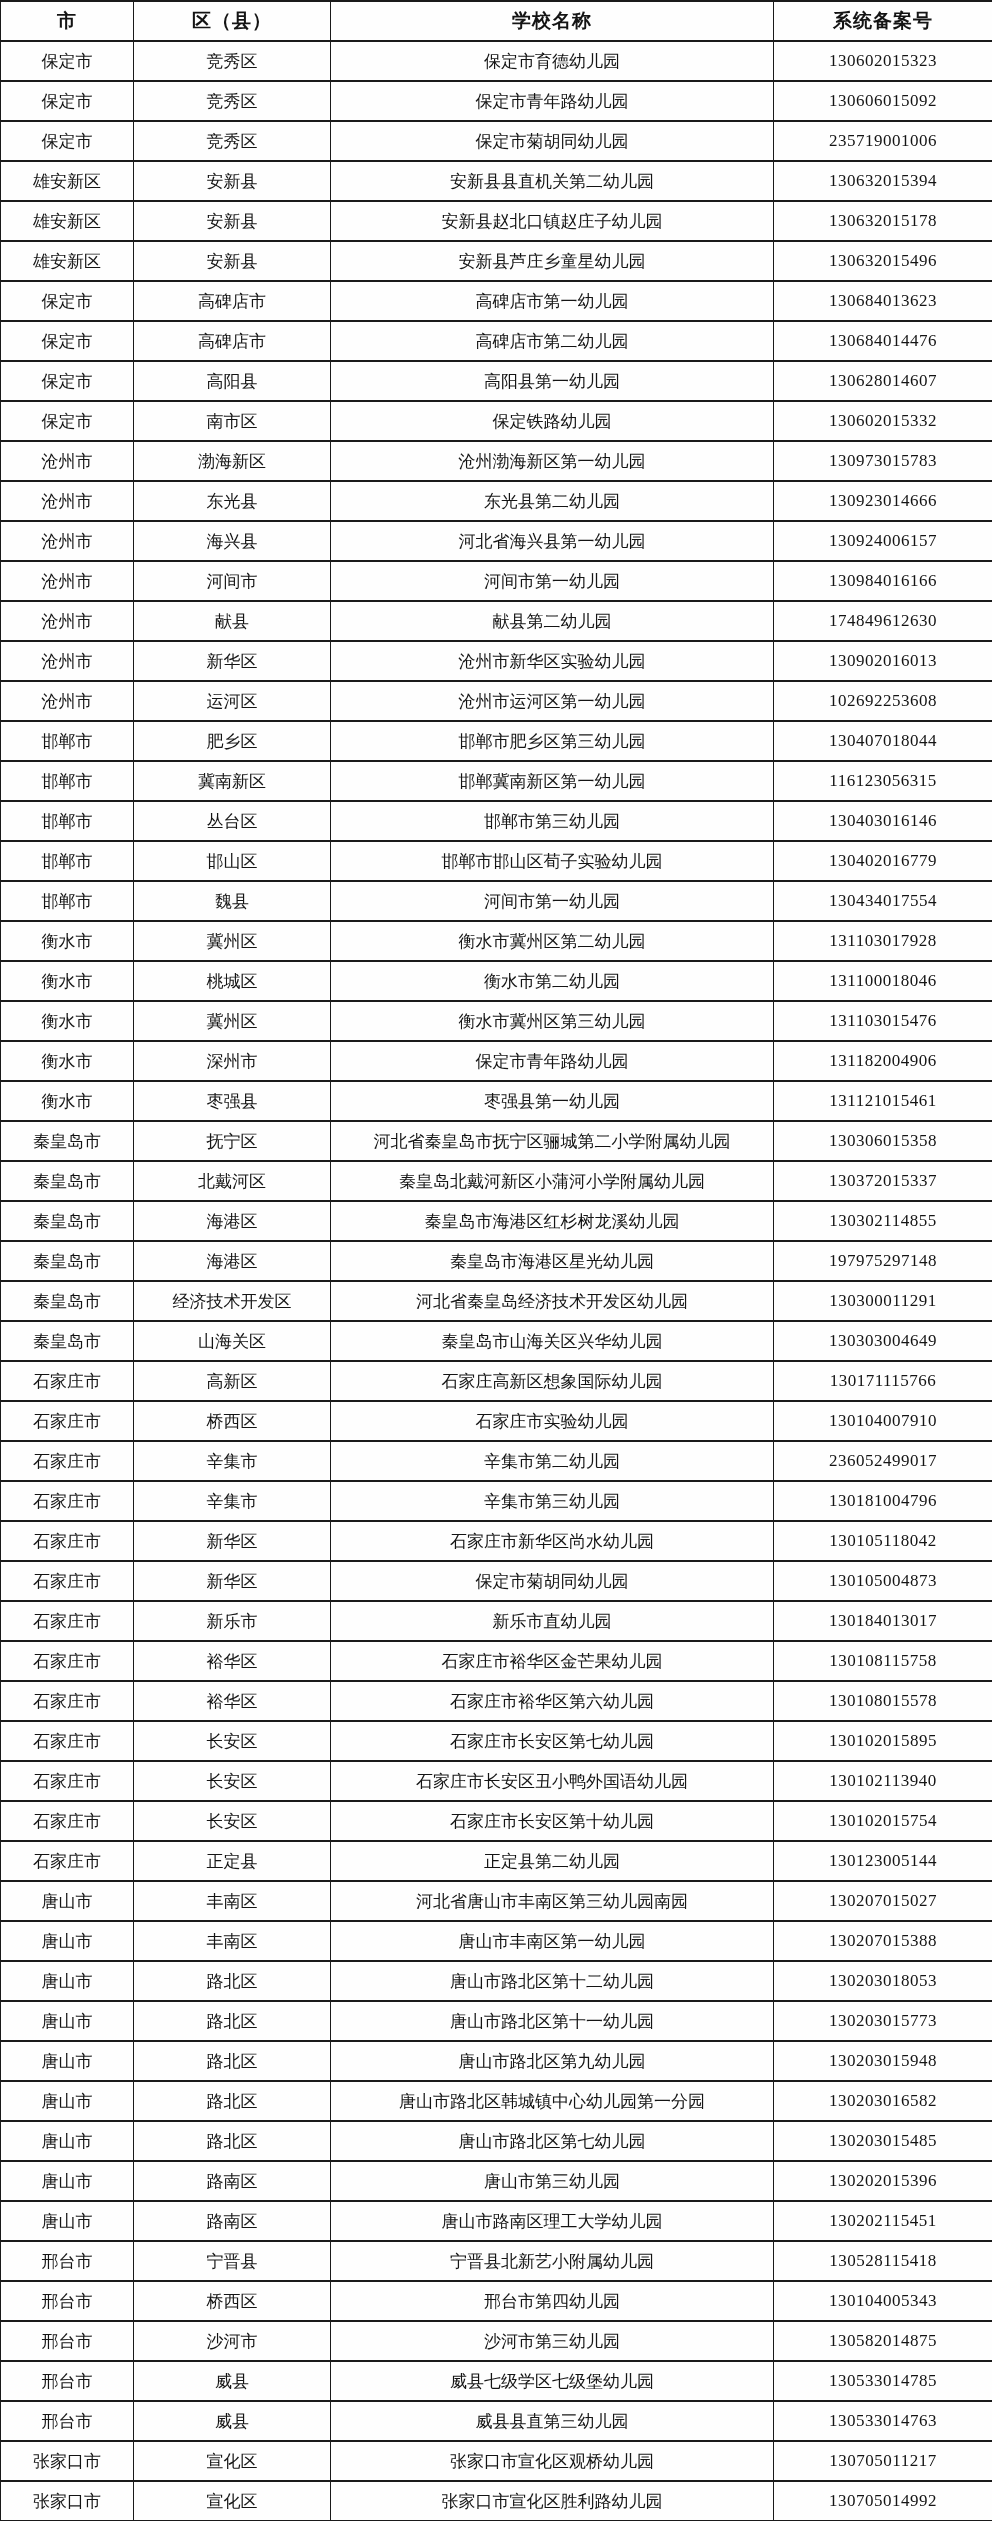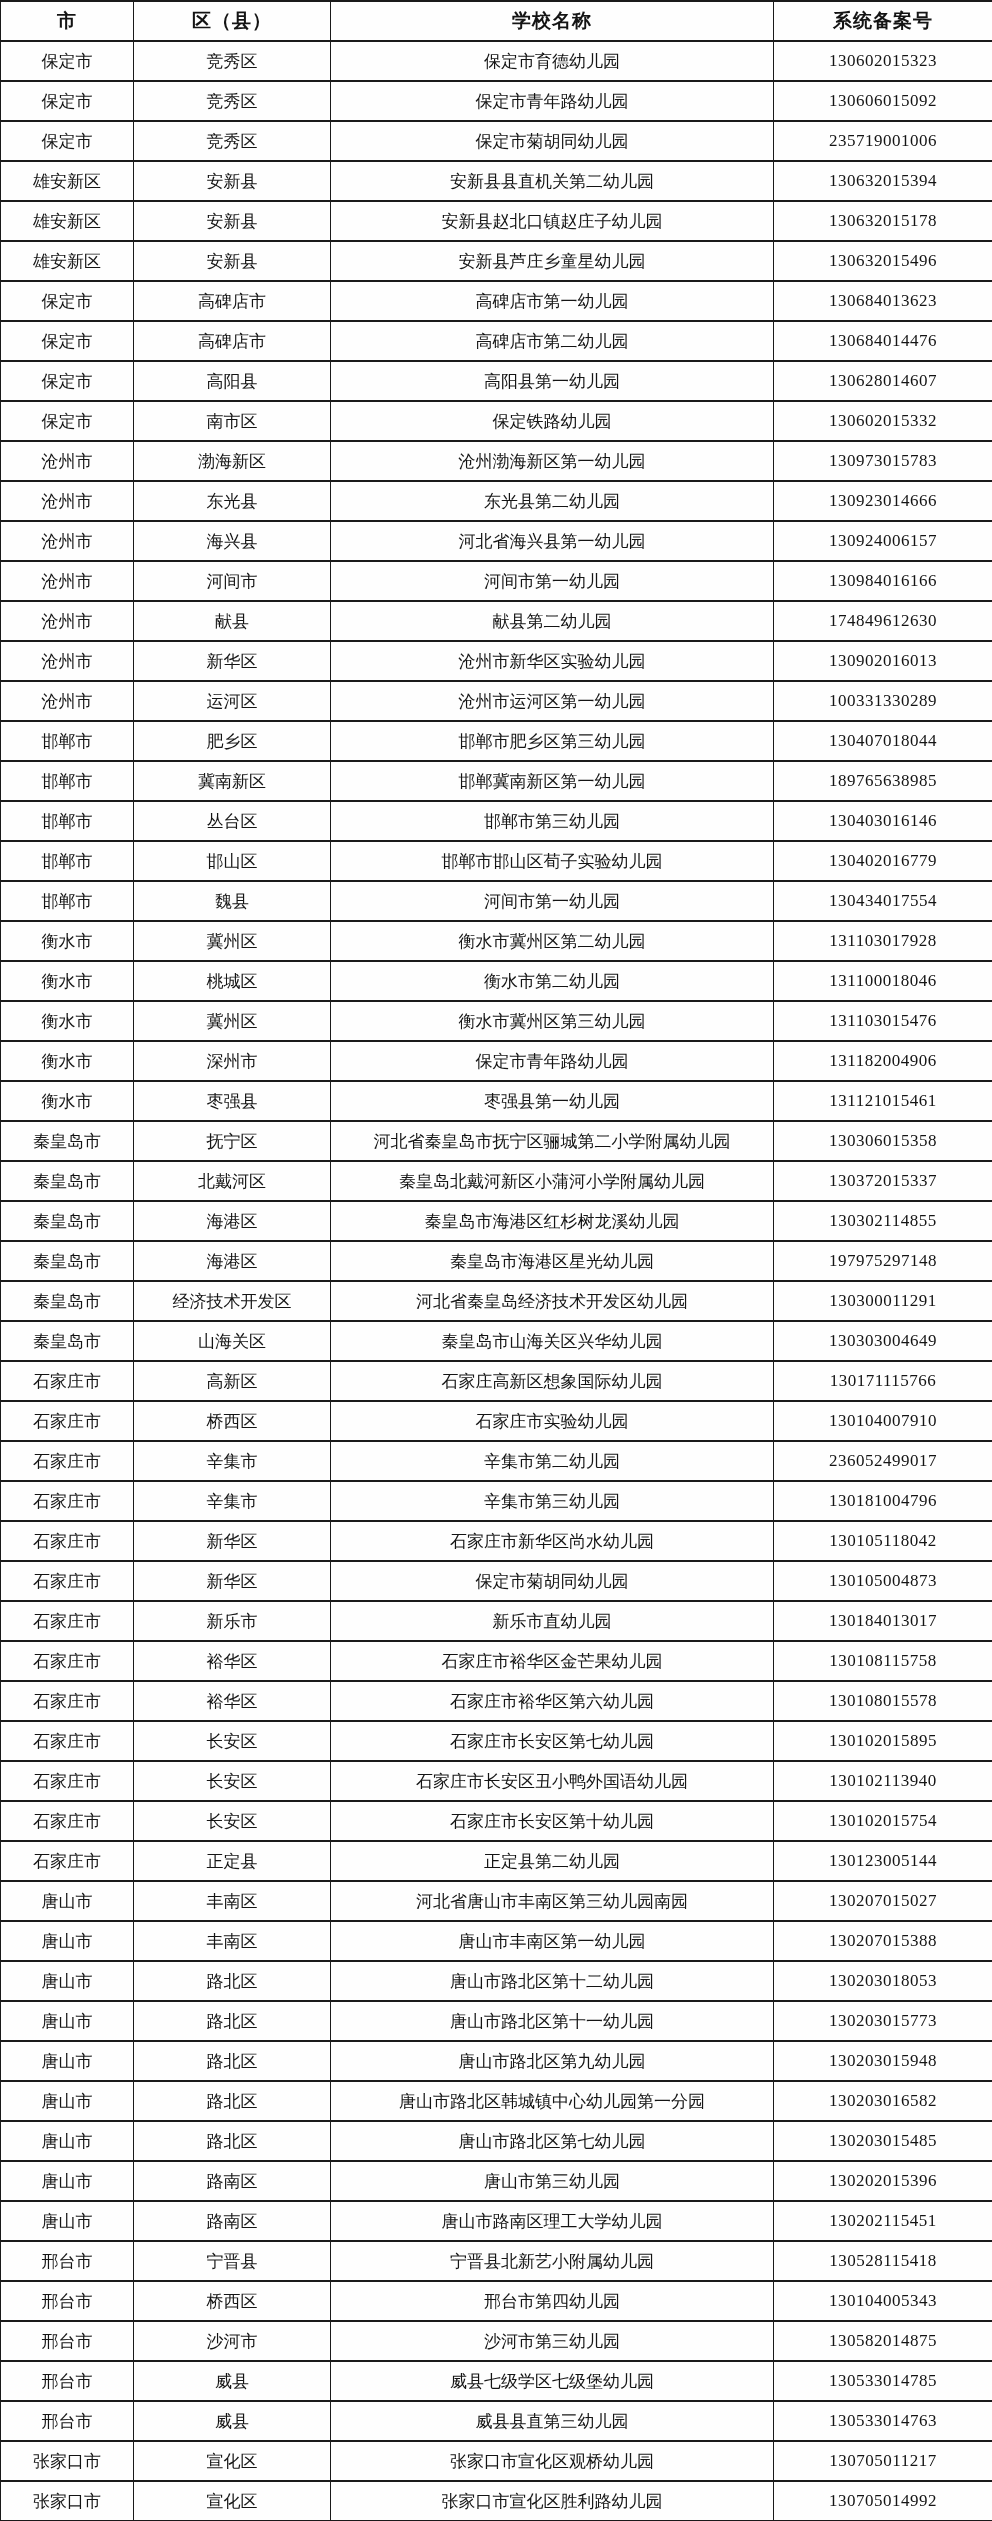--- a/index.html
+++ b/index.html
@@ -157,33 +157,33 @@
       <tr>
         <td>沧州市</td>
         <td>新华区</td>
         <td>沧州市新华区实验幼儿园</td>
         <td class="record-no">130902016013</td>
       </tr>
       <tr>
         <td>沧州市</td>
         <td>运河区</td>
         <td>沧州市运河区第一幼儿园</td>
-        <td class="record-no">100331330289</td>
+        <td class="record-no">102692253608</td>
       </tr>
       <tr>
         <td>邯郸市</td>
         <td>肥乡区</td>
         <td>邯郸市肥乡区第三幼儿园</td>
         <td class="record-no">130407018044</td>
       </tr>
       <tr>
         <td>邯郸市</td>
         <td>冀南新区</td>
         <td>邯郸冀南新区第一幼儿园</td>
-        <td class="record-no">189765638985</td>
+        <td class="record-no">116123056315</td>
       </tr>
       <tr>
         <td>邯郸市</td>
         <td>丛台区</td>
         <td>邯郸市第三幼儿园</td>
         <td class="record-no">130403016146</td>
       </tr>
       <tr>
         <td>邯郸市</td>
         <td>邯山区</td>

